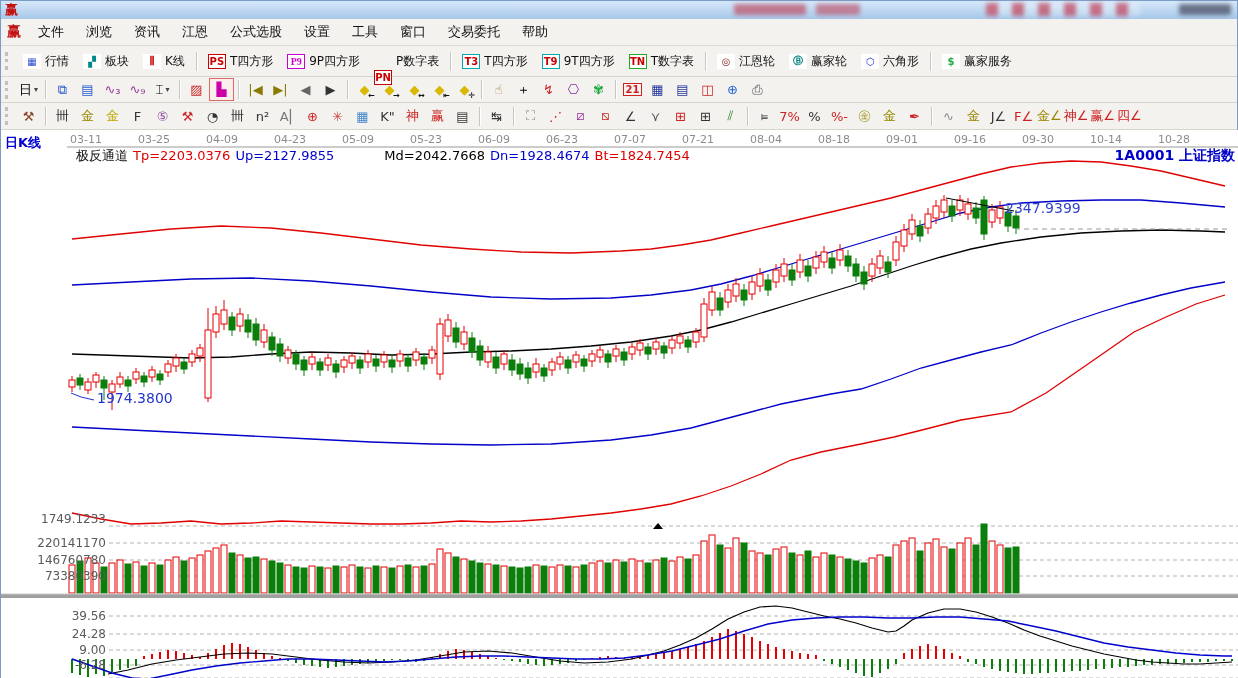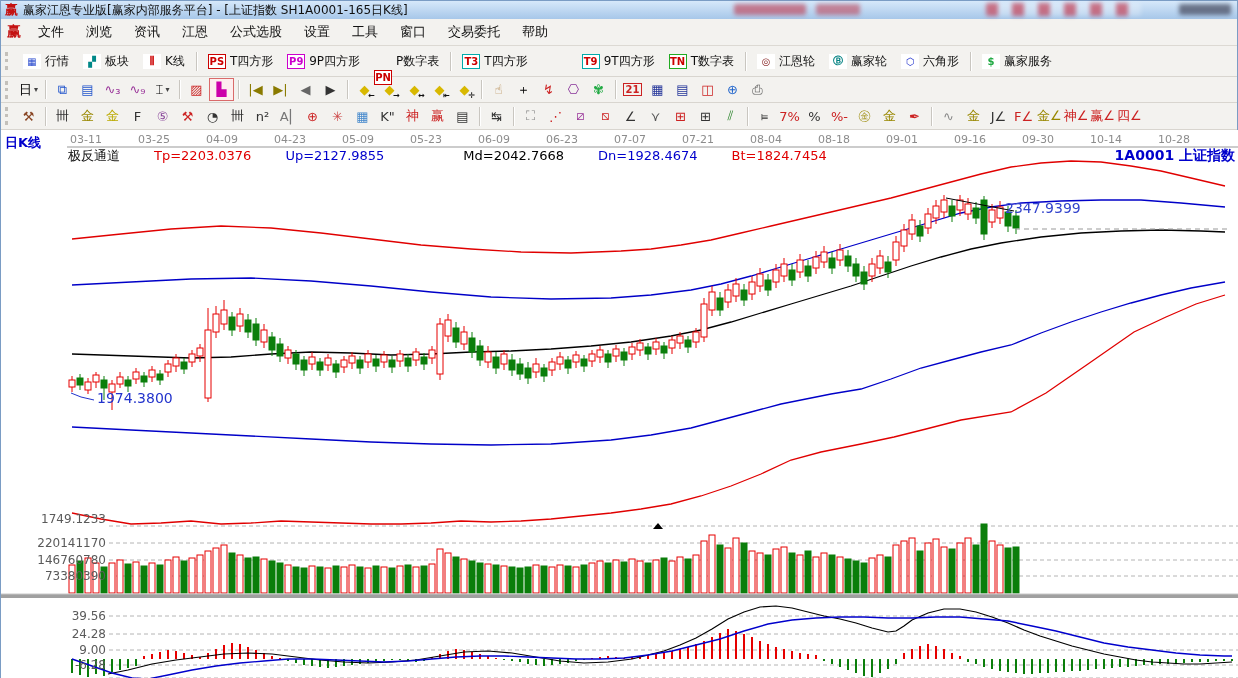--- a/index.html
+++ b/index.html
@@ -31,33 +31,32 @@
   .btn.dd::after{content:"▾";font-size:8px;color:#444;margin-left:2px;}
   .icon-box{width:18px;height:15px;display:flex;align-items:center;justify-content:center;
             font-size:10px;font-weight:bold;background:#fff;box-sizing:border-box;}
   .tb-label{color:#111;white-space:nowrap;}
   .sub{position:absolute;right:1px;bottom:0;font-size:8px;color:#111;font-weight:bold;}
   
   .chart-area{position:relative;width:1238px;height:550px;background:#fff;}
   .chart-area svg{position:absolute;left:0;top:0;}
   .overlay{position:absolute;white-space:nowrap;line-height:14px;}
   .period{left:4px;top:6px;color:#0000cc;font-size:13px;font-weight:bold;}
-  .ind-row{left:67px;top:19px;display:flex;gap:34px;font-size:13px;}
+  .ind-row{left:75px;top:19px;display:flex;gap:5px;font-size:13px;}
   .symbol{right:4px;top:18px;color:#0000cc;font-size:14px;font-weight:bold;}
   .macd-row{left:0;top:469px;width:100%;height:15px;font-size:13px;}
   .macd-row span{position:absolute;top:0;}
 </style>
 </head>
 <body>
 
 <div class="window">
 
   <div class="titlebar">
     <span class="logo">赢</span>
-    <span class="title-text">赢家江恩专业版[赢家内部服务平台] - [上证指数  SH1A0001-165日K线]</span>
     <div class="blurblob" style="left:733px;top:3px;width:72px;height:11px;background:rgba(190,40,60,.55);"></div>
     <div class="blurblob" style="left:815px;top:3px;width:44px;height:11px;background:rgba(190,40,60,.5);"></div>
     <div class="blurblob" style="left:985px;top:2px;width:155px;height:13px;
                 background:repeating-linear-gradient(90deg,rgba(200,40,60,.6) 0 12px,rgba(255,255,255,.25) 12px 26px);"></div>
     <div class="blurblob" style="left:1178px;top:3px;width:52px;height:11px;background:rgba(45,45,65,.6);"></div>
   </div>
 
   <div class="menubar">
     <span class="logo">赢</span>
   <span class="menu-item">文件</span>
@@ -85,34 +84,34 @@
       <div class="btn labeled">
         <span class="icon-box" style="color: rgb(204, 0, 0);">⫼</span>
         <span class="tb-label">K线</span>
       </div>
       <div class="sep"></div>
       <div class="btn labeled">
         <span class="icon-box" style="color: rgb(204, 0, 0); border: 1px solid rgb(204, 0, 0);">PS</span>
         <span class="tb-label">T四方形</span>
       </div>
       <div class="btn labeled">
-        <span class="icon-box" style="color: rgb(204, 0, 204); border: 1px solid rgb(204, 0, 204);">P9</span>
+        <span class="icon-box" style="color: rgb(204, 0, 204); border: 1px solid rgb(204, 0, 204); font-family: Liberation Serif, serif;">P9</span>
         <span class="tb-label">9P四方形</span>
       </div>
       <div class="btn labeled">
         <span class="icon-box" style="color: rgb(204, 0, 0); border: 1px solid rgb(204, 0, 0); margin-top: 33px;">PN</span>
         <span class="tb-label">P数字表</span>
       </div>
       <div class="sep"></div>
       <div class="btn labeled">
         <span class="icon-box" style="color: rgb(204, 0, 0); border: 1px solid rgb(0, 170, 170);">T3</span>
         <span class="tb-label">T四方形</span>
       </div>
       <div class="btn labeled">
-        <span class="icon-box" style="color: rgb(204, 0, 0); border: 1px solid rgb(0, 170, 170); margin-left: 40px;">T9</span>
+        <span class="icon-box" style="color: rgb(204, 0, 0); border: 1px solid rgb(0, 170, 170);">T9</span>
         <span class="tb-label">9T四方形</span>
       </div>
       <div class="btn labeled">
         <span class="icon-box" style="color: rgb(204, 0, 0); border: 1px solid rgb(34, 170, 34);">TN</span>
         <span class="tb-label">T数字表</span>
       </div>
       <div class="sep"></div>
       <div class="btn labeled">
         <span class="icon-box" style="color: rgb(136, 34, 34);">◎</span>
         <span class="tb-label">江恩轮</span>

